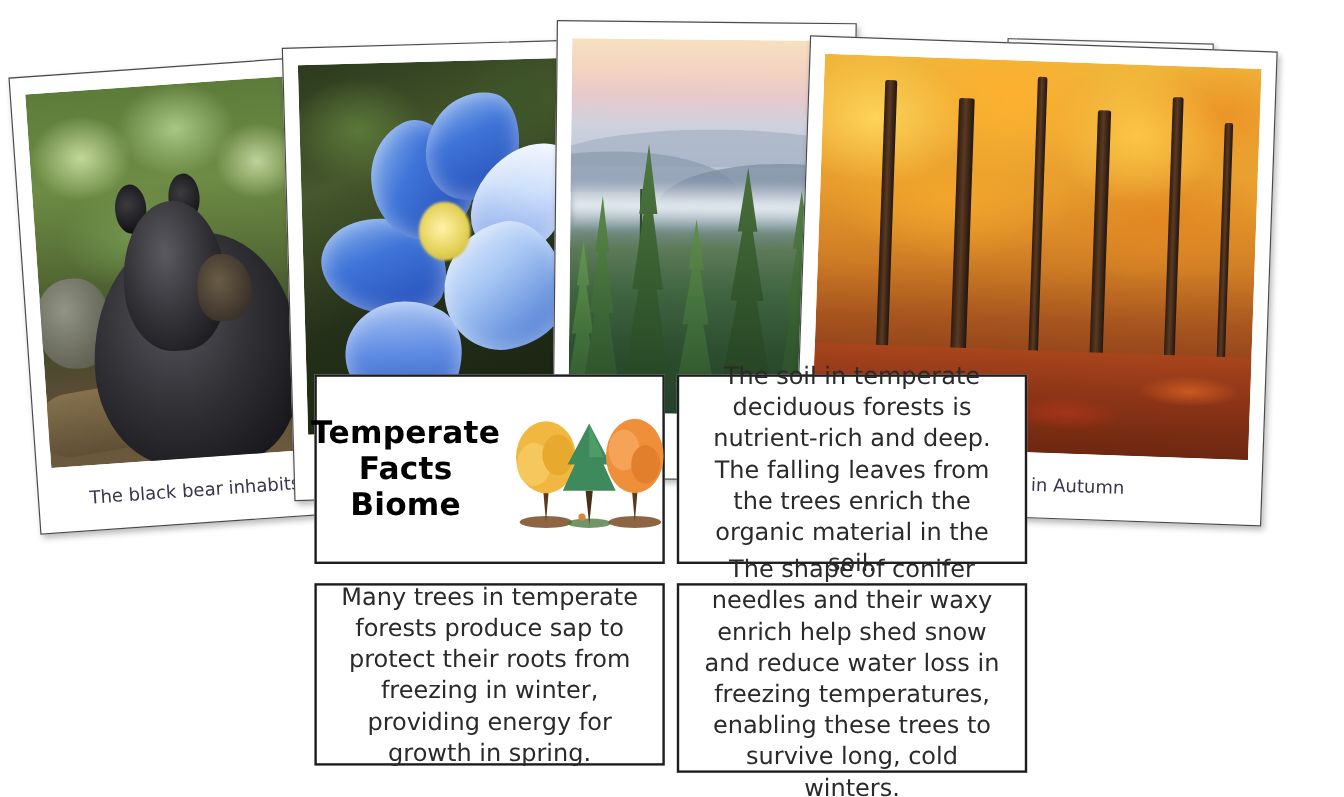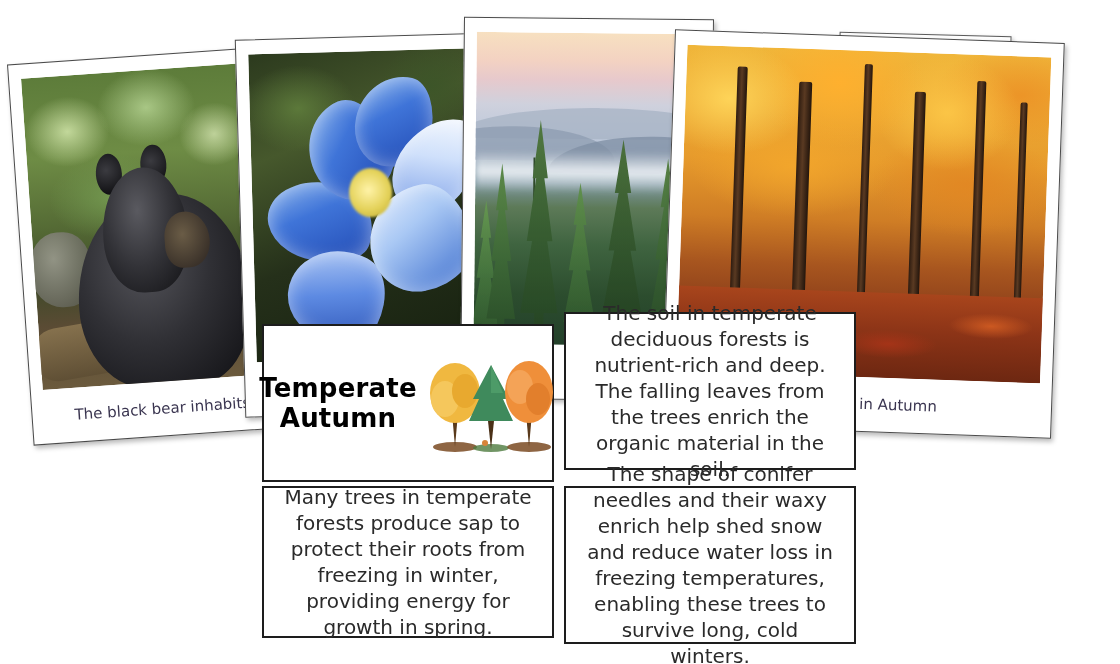--- a/index.html
+++ b/index.html
@@ -255,24 +255,25 @@
         <div class="trunk t3"></div>
         <div class="trunk t4"></div>
         <div class="trunk t5"></div>
         <div class="trunk t6"></div>
         <div class="floor"></div>
       </div>
     </div>
     <div class="photo-caption">ous Forest in Autumn</div>
   </div>
 
-  <div class="text-card title-card" style="left:262px;top:324px;width:292px;height:158px;z-index:10;">
+  <div class="text-card title-card" style="left:262px;top:312px;width:292px;height:158px;z-index:10;">
     <div class="title-words">
       <div>Temperate</div>
-      <div>Autumn</div>
+      <div>Facts</div>
+      <div>Biome</div>
     </div>
     <svg class="trees-art" viewBox="0 0 132 112">
 
       <ellipse cx="30" cy="100" rx="22" ry="5" fill="#7a4a22" opacity=".85"></ellipse>
       <ellipse cx="66" cy="101" rx="18" ry="4" fill="#4d7a3f" opacity=".8"></ellipse>
       <ellipse cx="104" cy="100" rx="22" ry="5" fill="#7a4a22" opacity=".85"></ellipse>
 
       <path d="M30 100 L27 66 L33 66 Z" fill="#5a3a1c"></path>
       <path d="M30 70 L18 52 M30 70 L42 52 M30 62 L22 46 M30 62 L39 46" stroke="#6b4522" stroke-width="2" fill="none"></path>
       <ellipse cx="30" cy="46" rx="25" ry="30" fill="#f0b840"></ellipse>

